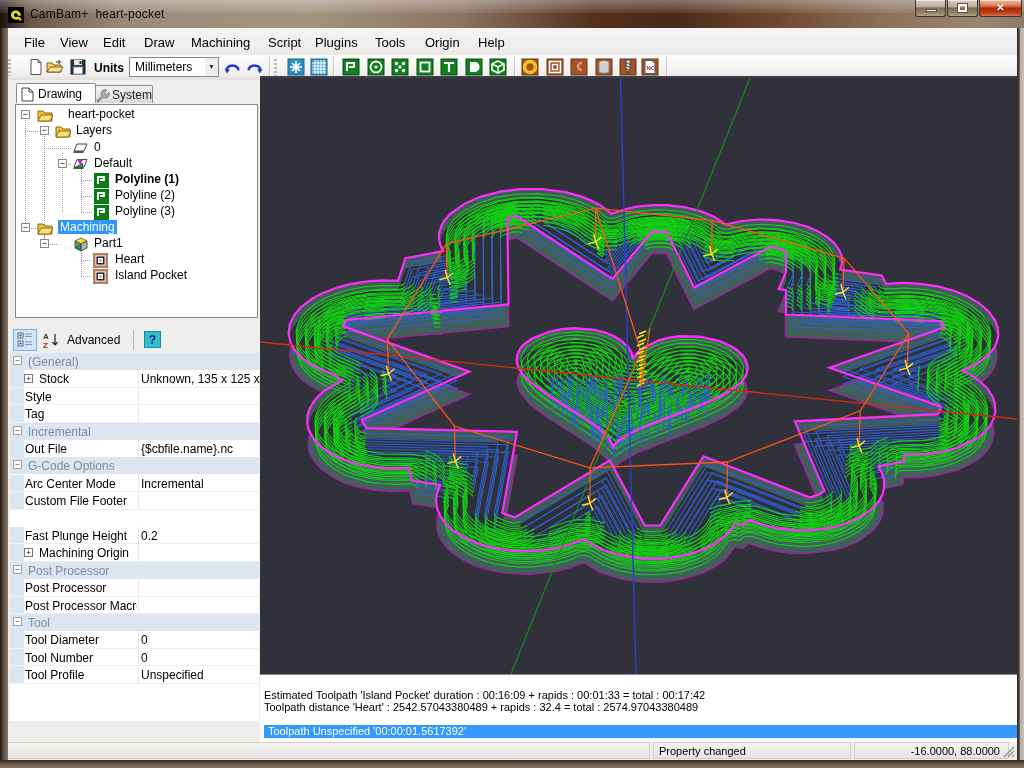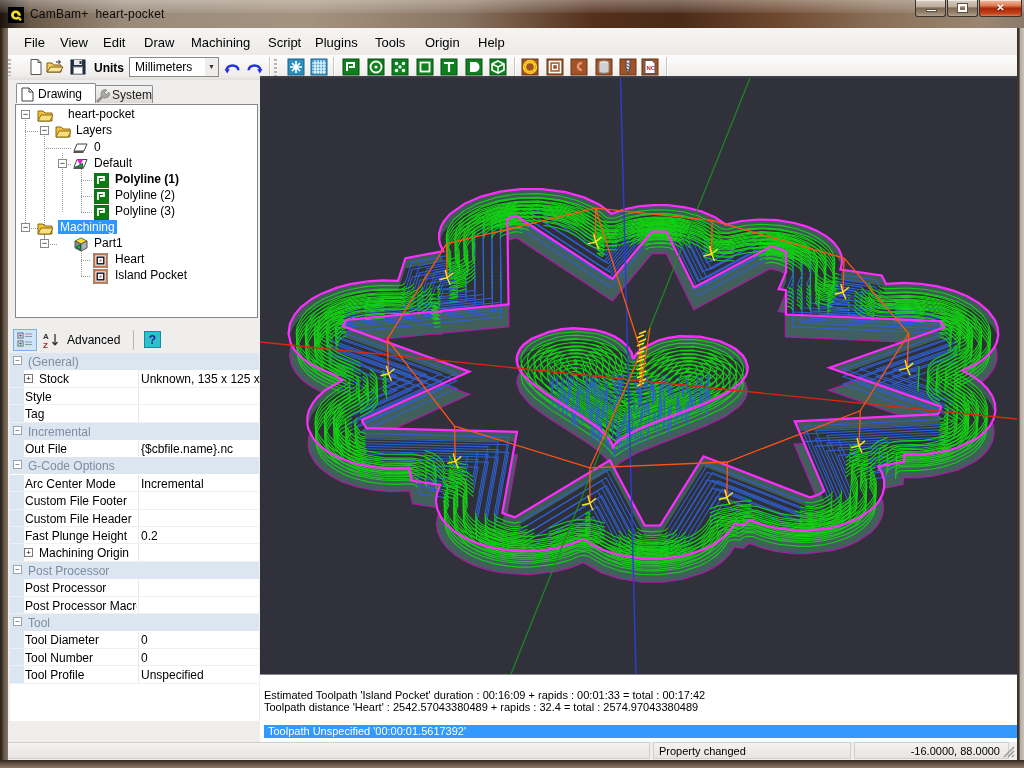--- a/index.html
+++ b/index.html
@@ -365,26 +365,20 @@
         <div class="prow" style="top:121.8px;height:17.4px">
           <div class="lstrip"></div>
           <div class="vline"></div>
           <div class="lab" style="left:15px">Arc Center Mode</div>
           <div class="val">Incremental</div>
         </div>
         <div class="prow" style="top:139.2px;height:17.4px">
           <div class="lstrip"></div>
           <div class="vline"></div>
           <div class="lab" style="left:15px">Custom File Footer</div>
-          <div class="val"></div>
-        </div>
-        <div class="prow" style="top:156.6px;height:17.4px">
-          <div class="lstrip"></div>
-          <div class="vline"></div>
-          <div class="lab" style="left:15px">Custom File Header</div>
           <div class="val"></div>
         </div>
         <div class="prow" style="top:174.0px;height:17.4px">
           <div class="lstrip"></div>
           <div class="vline"></div>
           <div class="lab" style="left:15px">Fast Plunge Height</div>
           <div class="val">0.2</div>
         </div>
         <div class="prow" style="top:191.4px;height:17.4px">
           <div class="lstrip"></div>

